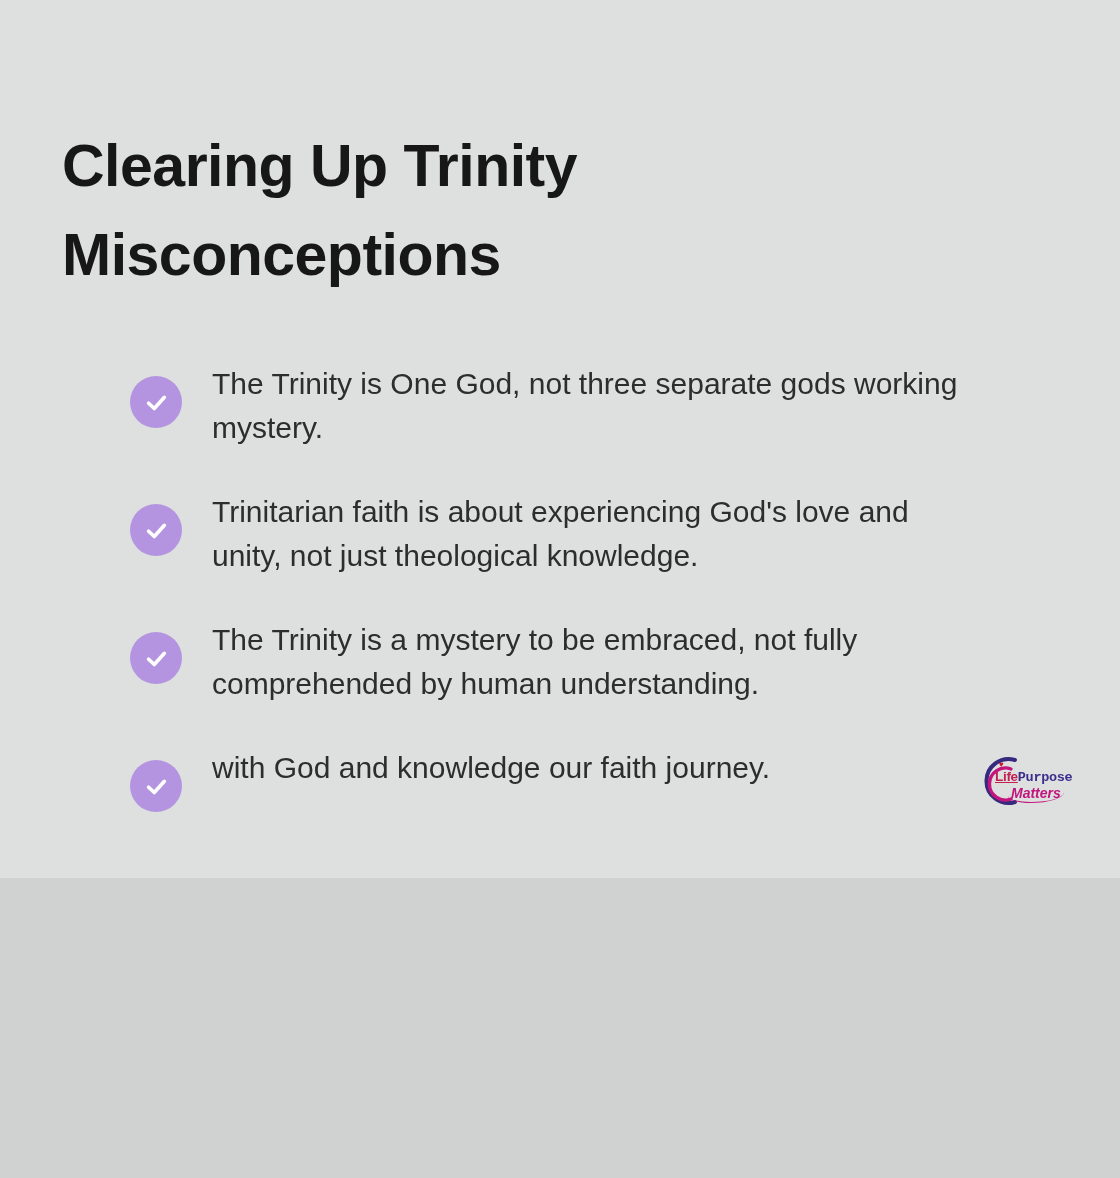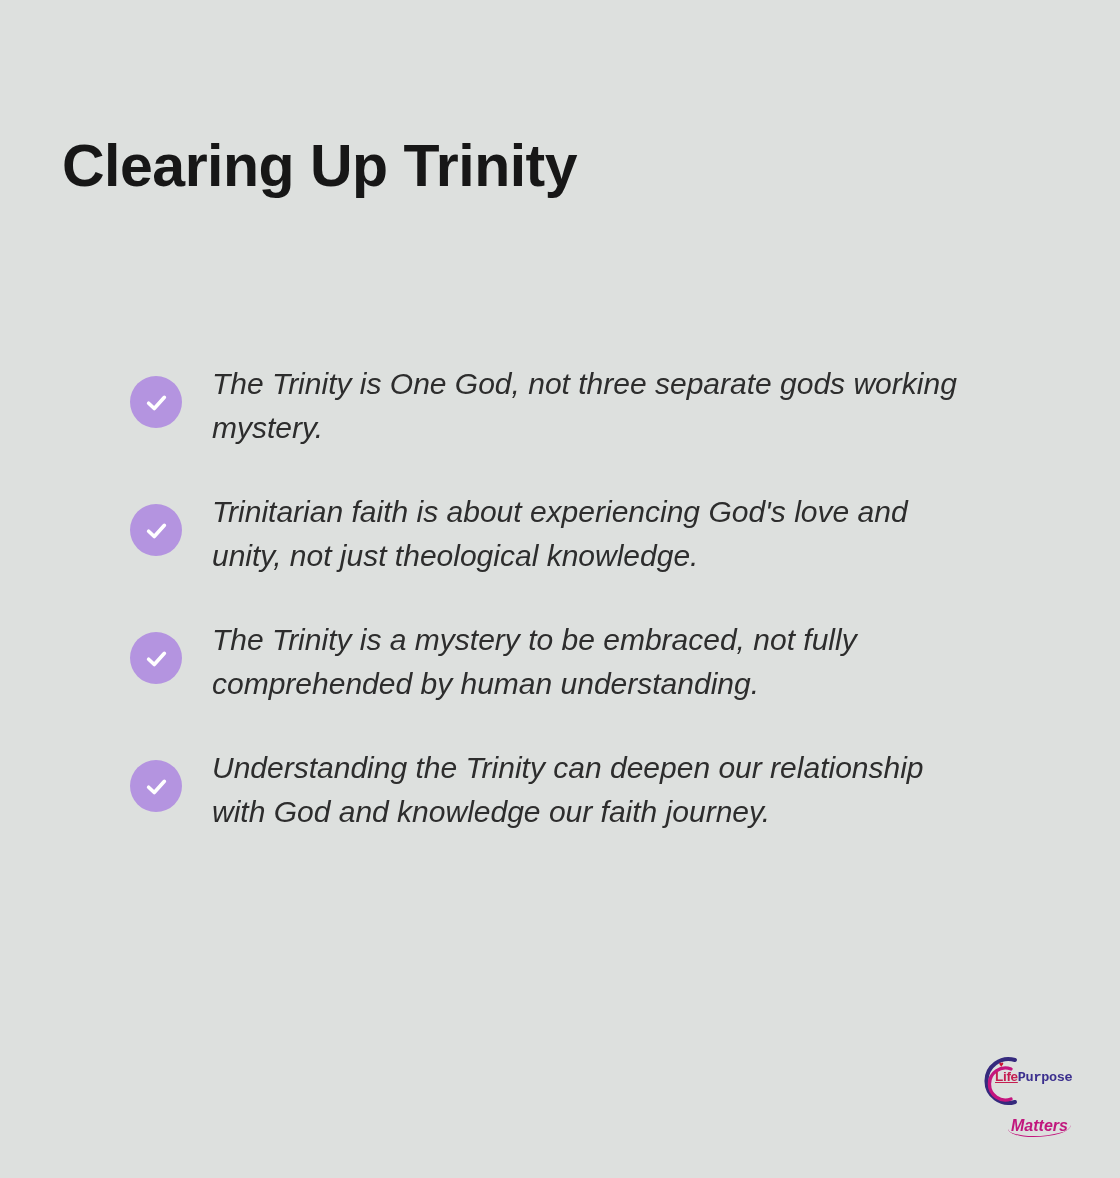--- a/index.html
+++ b/index.html
@@ -3,21 +3,21 @@
 <meta charset="utf-8">
 <style>
   html, body { margin: 0; padding: 0; }
   body {
     background: #cfd2d1;
     font-family: "Liberation Sans", "DejaVu Sans", sans-serif;
   }
   .page {
     position: relative;
     width: 1120px;
-    height: 1178px;
+    height: 878px;
     margin: 0 auto;
     background: var(--bg, #dde0de);
     overflow: hidden;
   }
   .title {
     position: absolute;
     left: 62px;
     top: 82px;
     color: var(--title_color, #171717);
     font-size: 59px;
@@ -51,21 +51,21 @@
     justify-content: center;
   }
   .check-bullet svg path {
     stroke: var(--check_color, #ffffff);
   }
   .check-text {
     color: var(--text_color, #2d2d2d);
     font-size: 30px;
     line-height: 44px;
   }
-  .check-line { display: block; white-space: nowrap; font-style: italic; }
+  .check-line { display: block; white-space: nowrap; }
 
   .brand-logo {
     position: absolute;
     right: 50px;
     bottom: 66px;
     width: 100px;
     height: 60px;
   }
   .logo-arcs {
     position: absolute;
@@ -90,37 +90,37 @@
     left: 29px;
     top: 9px;
     font-size: 8px;
     line-height: 8px;
     color: var(--logo_heart_color, #cc1133);
   }
   .logo-sub {
     position: absolute;
     left: 38px;
     top: 33px;
-    font-size: 16px;
+    font-size: 14px;
     font-style: italic;
     font-weight: 700;
     color: var(--logo_sub_color, #c1167d);
     border-bottom: 1.5px solid var(--logo_sub_color, #c1167d);
     padding: 0 3px 1px 3px;
     border-radius: 0 0 60% 40%;
-    margin-top: 32px;
   }
 </style>
 </head>
 <body>
 
 <div class="page">
 
   <h1 class="title">
     <span class="title-line">Clearing Up Trinity</span>
+    <span class="title-line">Misconceptions</span>
   </h1>
 
   <div class="checklist">
 
     <div class="check-item">
       <span class="check-bullet">
         <svg viewBox="0 0 24 24" width="27" height="27" aria-hidden="true">
           <path d="M5 12.6 L10 17.4 L19 7.4" fill="none" stroke-width="3.2" stroke-linecap="round" stroke-linejoin="round"></path>
         </svg>
       </span>
@@ -155,21 +155,20 @@
       </span>
     </div>
 
     <div class="check-item">
       <span class="check-bullet">
         <svg viewBox="0 0 24 24" width="27" height="27" aria-hidden="true">
           <path d="M5 12.6 L10 17.4 L19 7.4" fill="none" stroke-width="3.2" stroke-linecap="round" stroke-linejoin="round"></path>
         </svg>
       </span>
       <span class="check-text">
-        <span class="check-line">Understanding the Trinity can deepen our relationship</span>
         <span class="check-line">with God and knowledge our faith journey.</span>
       </span>
     </div>
 
   </div>
 
   <div class="brand-logo">
     <svg class="logo-arcs" width="50" height="60" viewBox="0 0 50 60" aria-hidden="true">
       <path class="arc-outer" d="M 45 8 A 22 22 0 1 0 45 50" fill="none" stroke-width="4" stroke-linecap="round"></path>
       <path class="arc-inner" d="M 41 17 A 16 16 0 1 0 41 47" fill="none" stroke-width="3.4" stroke-linecap="round"></path>

